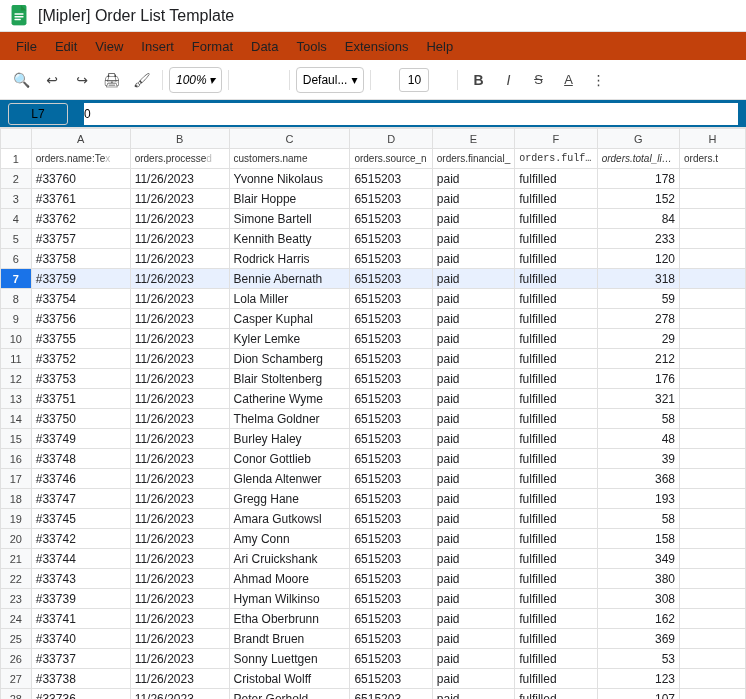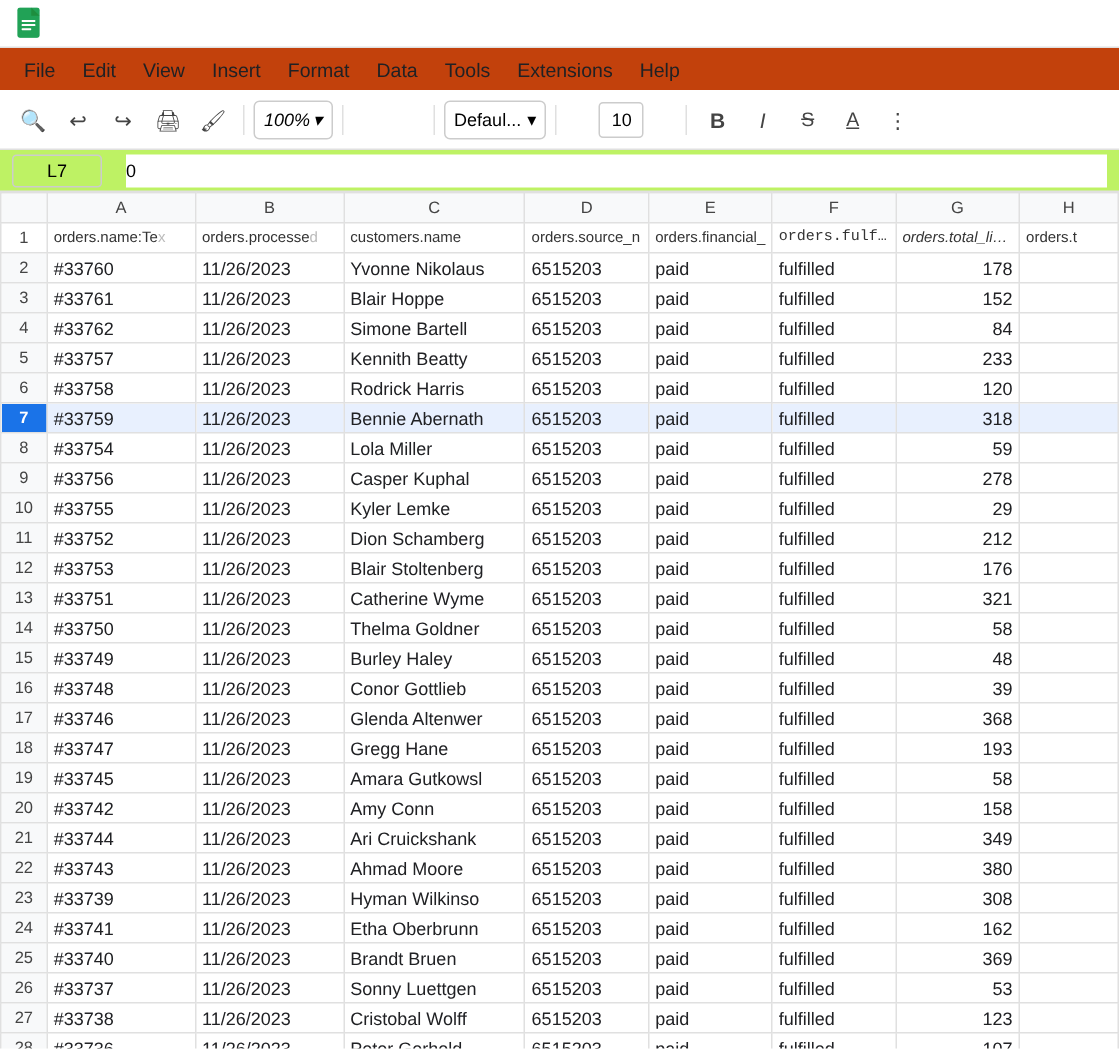--- a/index.html
+++ b/index.html
@@ -93,21 +93,21 @@
     .tb-italic { font-style: italic; }
     .tb-strike { text-decoration: line-through; }
 
     
     .formula-bar {
       display: flex;
       align-items: center;
       height: 28px;
       padding: 0 8px;
       border-bottom: 1px solid #e0e0e0;
-      background: #bef264;
+      background: #0369a1;
       gap: 8px;
     }
     .cell-ref {
       width: 60px; height: 22px; border: 1px solid #ccc;
       border-radius: 3px; text-align: center; font-size: 12px;
       display: flex; align-items: center; justify-content: center;
     }
     .fx-icon { font-size: 13px; color: #5f6368; }
     .formula-input {
       flex: 1; height: 22px; border: none; outline: none; font-size: 12px;
@@ -179,20 +179,21 @@
 <div class="title-bar">
 
   <svg class="sheets-logo" viewBox="0 0 24 24">
     <rect x="4" y="0" width="16" height="22" rx="2" fill="#0f9d58"></rect>
     <rect x="4" y="0" width="16" height="22" rx="2" fill="#34a853" opacity="0.5"></rect>
     <polygon points="14,0 20,6 14,6" fill="#1e8e3e"></polygon>
     <rect x="7" y="9" width="10" height="1.5" fill="white" rx="0.5"></rect>
     <rect x="7" y="12" width="10" height="1.5" fill="white" rx="0.5"></rect>
     <rect x="7" y="15" width="7" height="1.5" fill="white" rx="0.5"></rect>
   </svg>
+  <span class="title-text">[Mipler] Order List Template</span>
   <div class="title-icons">
     <span class="title-icon"></span>
     <span class="title-icon"></span>
     <span class="title-icon"></span>
   </div>
 </div>
 
 <div class="menu-bar">
   <span class="menu-item">File</span>
   <span class="menu-item">Edit</span>

